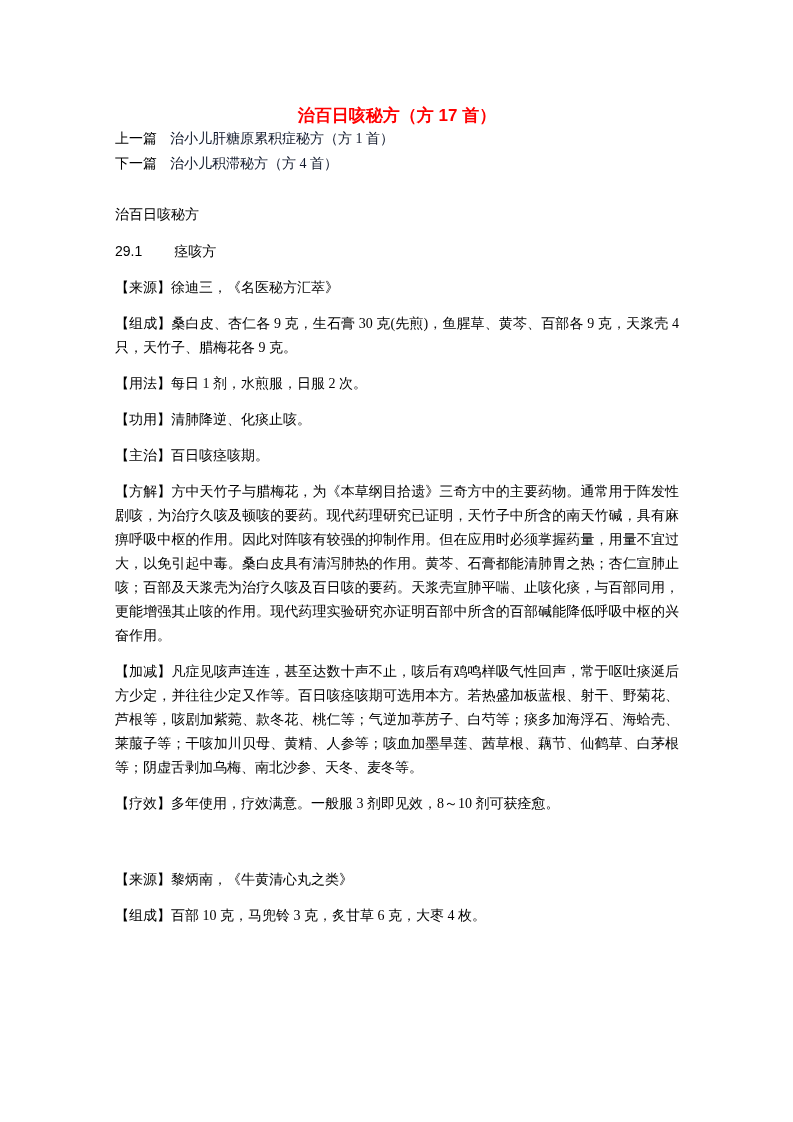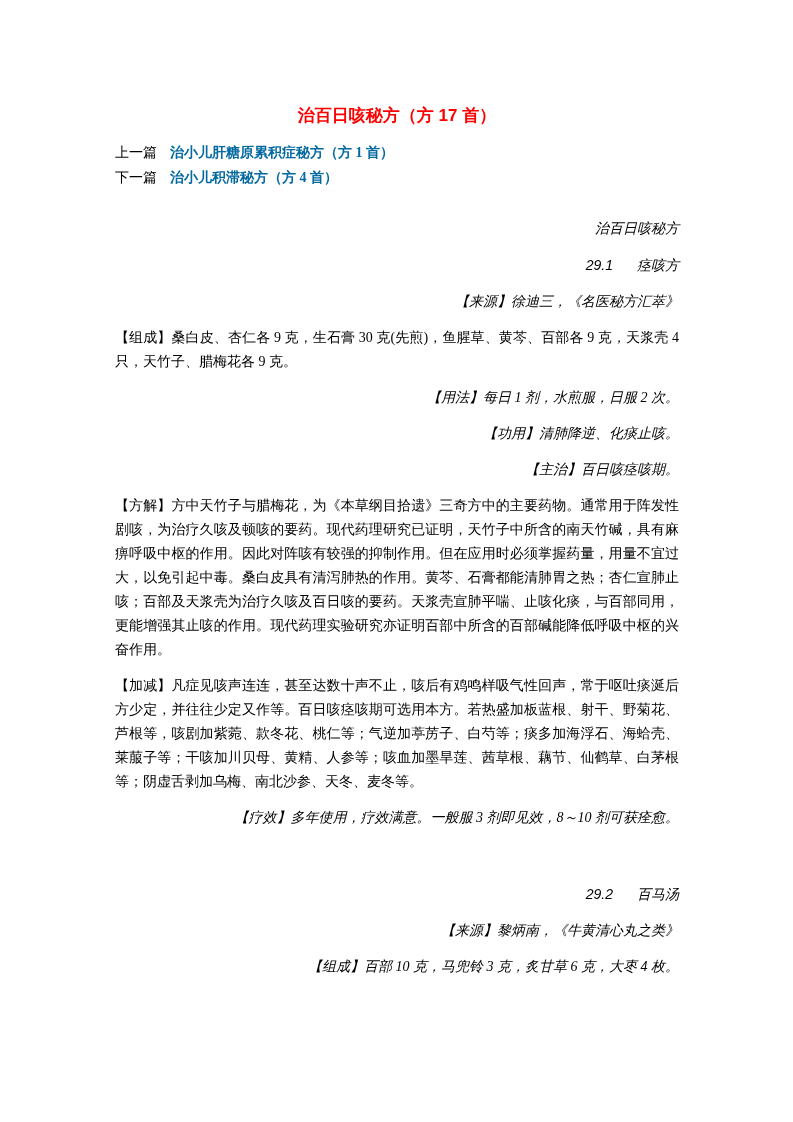--- a/index.html
+++ b/index.html
@@ -21,64 +21,62 @@
     height: 1122px;
     padding: 106px 114px 0 115px;
     background: #ffffff;
   }
   .title {
     font-family: "Liberation Sans", "DejaVu Sans", sans-serif;
     font-size: 17px;
     font-weight: bold;
     color: #ff0000;
     text-align: center;
-    margin: 0 0 14px 0;
+    margin: 0 0 0 0;
     line-height: 20px;
   }
   .meta {
     text-align: center;
     font-size: 14px;
     line-height: 22px;
     margin: 0 0 4px 0;
     color: #000000;
   }
   .nav-line {
     font-size: 14px;
     line-height: 25px;
     margin: 0;
     white-space: nowrap;
   }
   .nav-label {
     color: #000000;
     margin-right: 13px;
   }
   .nav-link {
-    color: #0369a1;
+    color: #0f172a;
     text-decoration: none;
     cursor: pointer;
-    font-weight: bold;
   }
   .article {
     margin-top: 27px;
   }
   .para {
     margin: 0 0 12px 0;
     line-height: 24px;
     text-align: justify;
     text-justify: inter-ideograph;
   }
   .para.single {
-    text-align: right;
-    font-style: italic;
+    text-align: left;
   }
   .sec-head .sec-num {
     font-family: "Liberation Sans", "DejaVu Sans", sans-serif;
   }
   .sec-head .sec-name {
-    margin-left: 24px;
+    margin-left: 32px;
   }
   .section-gap {
     height: 40px;
   }
 </style>
 </head>
 <body>
 
 <div class="page">
 
@@ -105,21 +103,18 @@
     <p class="para">【组成】桑白皮、杏仁各 9 克，生石膏 30 克(先煎)，鱼腥草、黄芩、百部各 9 克，天浆壳 4 只，天竹子、腊梅花各 9 克。</p>
     <p class="para single">【用法】每日 1 剂，水煎服，日服 2 次。</p>
     <p class="para single">【功用】清肺降逆、化痰止咳。</p>
     <p class="para single">【主治】百日咳痉咳期。</p>
     <p class="para">【方解】方中天竹子与腊梅花，为《本草纲目拾遗》三奇方中的主要药物。通常用于阵发性剧咳，为治疗久咳及顿咳的要药。现代药理研究已证明，天竹子中所含的南天竹碱，具有麻痹呼吸中枢的作用。因此对阵咳有较强的抑制作用。但在应用时必须掌握药量，用量不宜过大，以免引起中毒。桑白皮具有清泻肺热的作用。黄芩、石膏都能清肺胃之热；杏仁宣肺止咳；百部及天浆壳为治疗久咳及百日咳的要药。天浆壳宣肺平喘、止咳化痰，与百部同用，更能增强其止咳的作用。现代药理实验研究亦证明百部中所含的百部碱能降低呼吸中枢的兴奋作用。</p>
     <p class="para">【加减】凡症见咳声连连，甚至达数十声不止，咳后有鸡鸣样吸气性回声，常于呕吐痰涎后方少定，并往往少定又作等。百日咳痉咳期可选用本方。若热盛加板蓝根、射干、野菊花、芦根等，咳剧加紫菀、款冬花、桃仁等；气逆加葶苈子、白芍等；痰多加海浮石、海蛤壳、莱菔子等；干咳加川贝母、黄精、人参等；咳血加墨旱莲、茜草根、藕节、仙鹤草、白茅根等；阴虚舌剥加乌梅、南北沙参、天冬、麦冬等。</p>
     <p class="para single">【疗效】多年使用，疗效满意。一般服 3 剂即见效，8～10 剂可获痊愈。</p>
 
     <div class="section-gap"></div>
 
-    <p class="para single sec-head">
-      <span class="sec-num">29.2</span><span class="sec-name">百马汤</span>
-    </p>
 
     <p class="para single">【来源】黎炳南，《牛黄清心丸之类》</p>
     <p class="para single">【组成】百部 10 克，马兜铃 3 克，炙甘草 6 克，大枣 4 枚。</p>
 
   </div>
 </div>
 
 </body></html>

